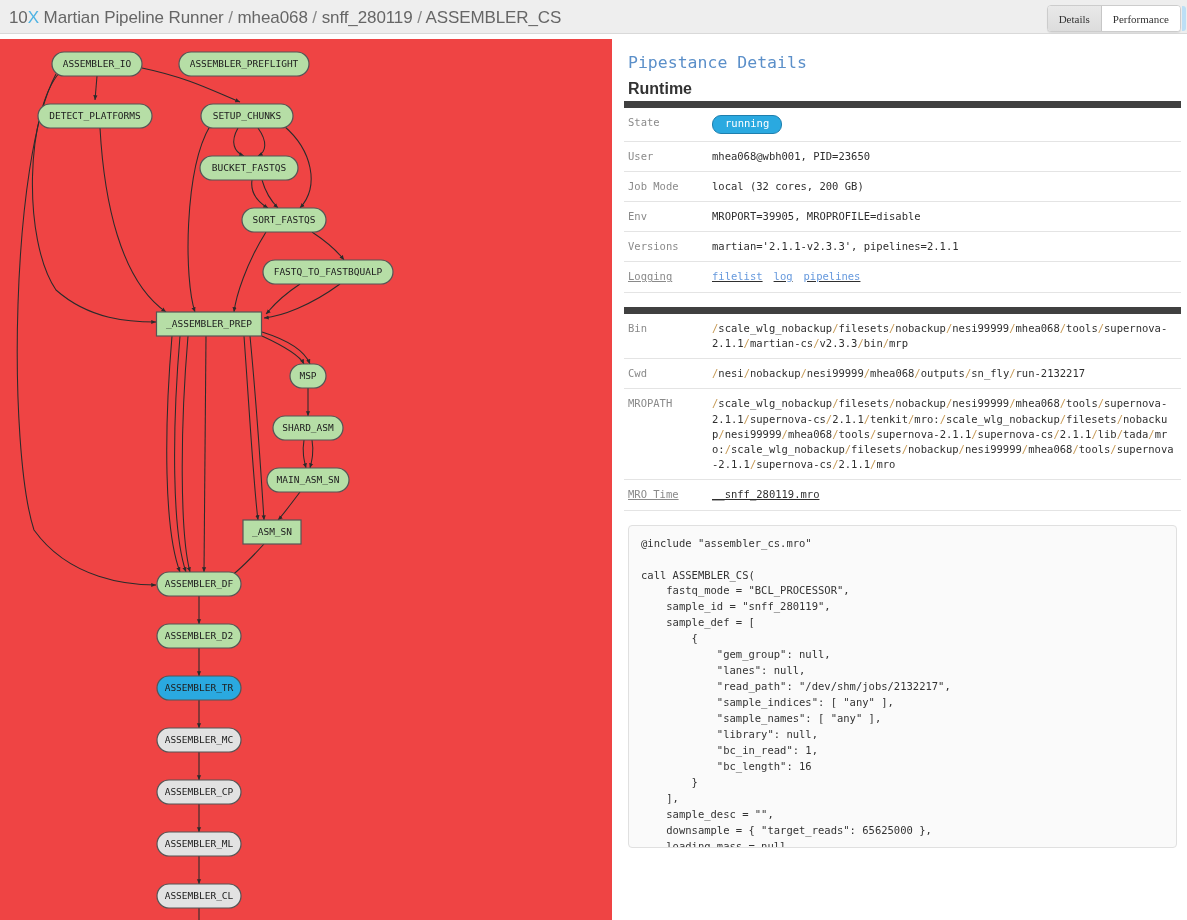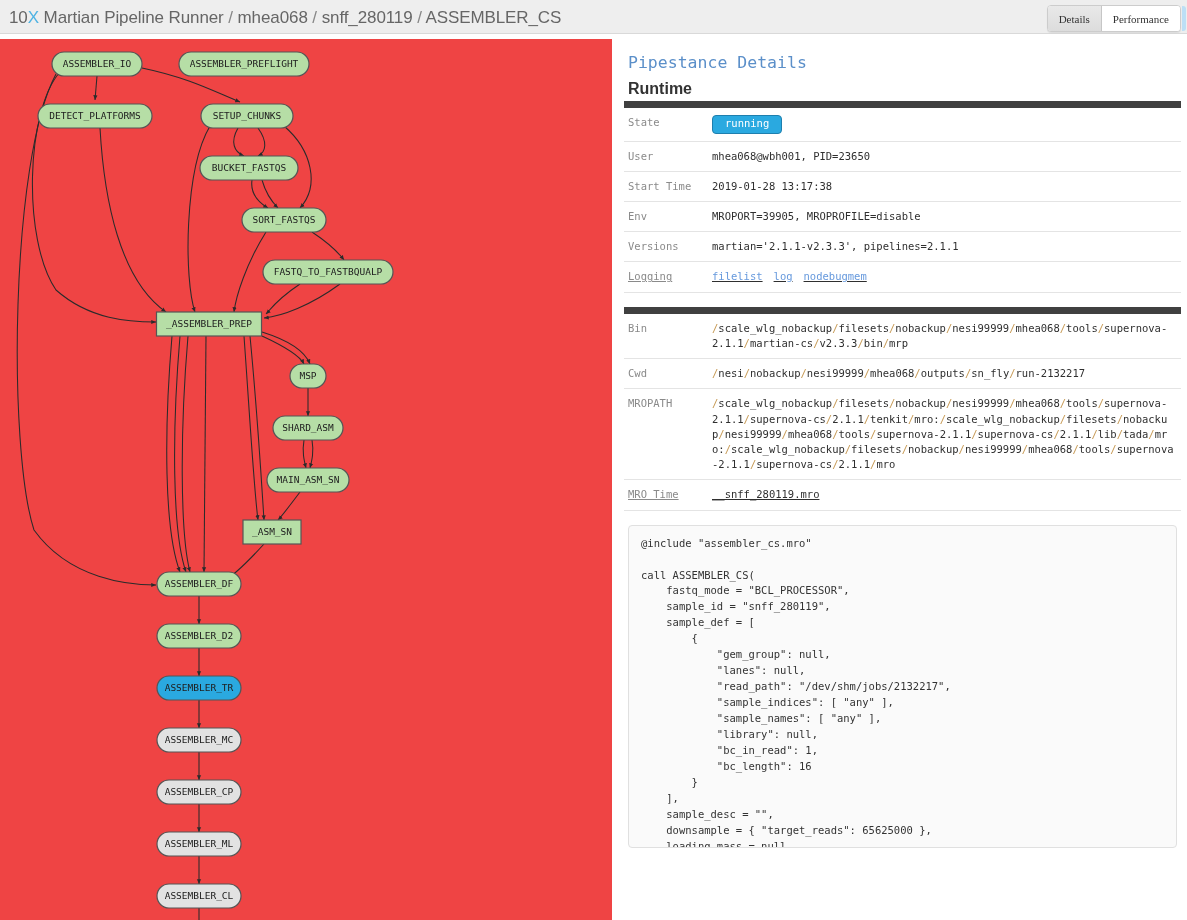--- a/index.html
+++ b/index.html
@@ -100,21 +100,21 @@
   td.v { color: #2f2f2f; word-break: break-all; }
 
   .badge-running {
     display: inline-block;
     background: #2aa9e0;
     border: 1px solid #1e7fae;
     color: #ffffff;
     font-family: "DejaVu Sans Mono", monospace;
     font-size: 10.5px;
     padding: 2px 12px 3px 12px;
-    border-radius: 4px;
+    border-radius: 9px;
     line-height: 1.1;
   }
   .lnk { color: #6699dd; text-decoration: none; cursor: pointer; }
   .lnk + .lnk { margin-left: 11px; }
   .pathsep { color: #c79a55; }
 
   #mro-box {
     margin: 4px 4px 0 4px;
     border: 1px solid #e0e0e0;
     border-radius: 4px;
@@ -301,34 +301,34 @@
     <tbody id="runtime-body">
         <tr>
           <td class="k">State</td>
           <td class="v"><span class="badge-running">running</span></td>
         </tr>
         <tr>
           <td class="k">User</td>
           <td class="v">mhea068@wbh001, PID=23650</td>
         </tr>
         <tr>
-          <td class="k">Start Time</td>
-          <td class="v">2019-01-28 13:17:38</td>
+          <td class="k">Job Mode</td>
+          <td class="v">local (32 cores, 200 GB)</td>
         </tr>
         <tr>
           <td class="k">Env</td>
           <td class="v">MROPORT=39905, MROPROFILE=disable</td>
         </tr>
         <tr>
           <td class="k">Versions</td>
           <td class="v">martian='2.1.1-v2.3.3', pipelines=2.1.1</td>
         </tr>
         <tr>
           <td class="k">Logging</td>
-          <td class="v"><a class="lnk">filelist</a><a class="lnk">log</a><a class="lnk">nodebugmem</a></td>
+          <td class="v"><a class="lnk">filelist</a><a class="lnk">log</a><a class="lnk">pipelines</a></td>
         </tr>
       </tbody>
   </table>
 
   <table class="kv">
     <tbody id="paths-body">
         <tr>
           <td class="k">Bin</td>
           <td class="v"><span class="pathsep">/</span>scale_wlg_nobackup<span class="pathsep">/</span>filesets<span class="pathsep">/</span>nobackup<span class="pathsep">/</span>nesi99999<span class="pathsep">/</span>mhea068<span class="pathsep">/</span>tools<span class="pathsep">/</span>supernova-2.1.1<span class="pathsep">/</span>martian-cs<span class="pathsep">/</span>v2.3.3<span class="pathsep">/</span>bin<span class="pathsep">/</span>mrp</td>
         </tr>

